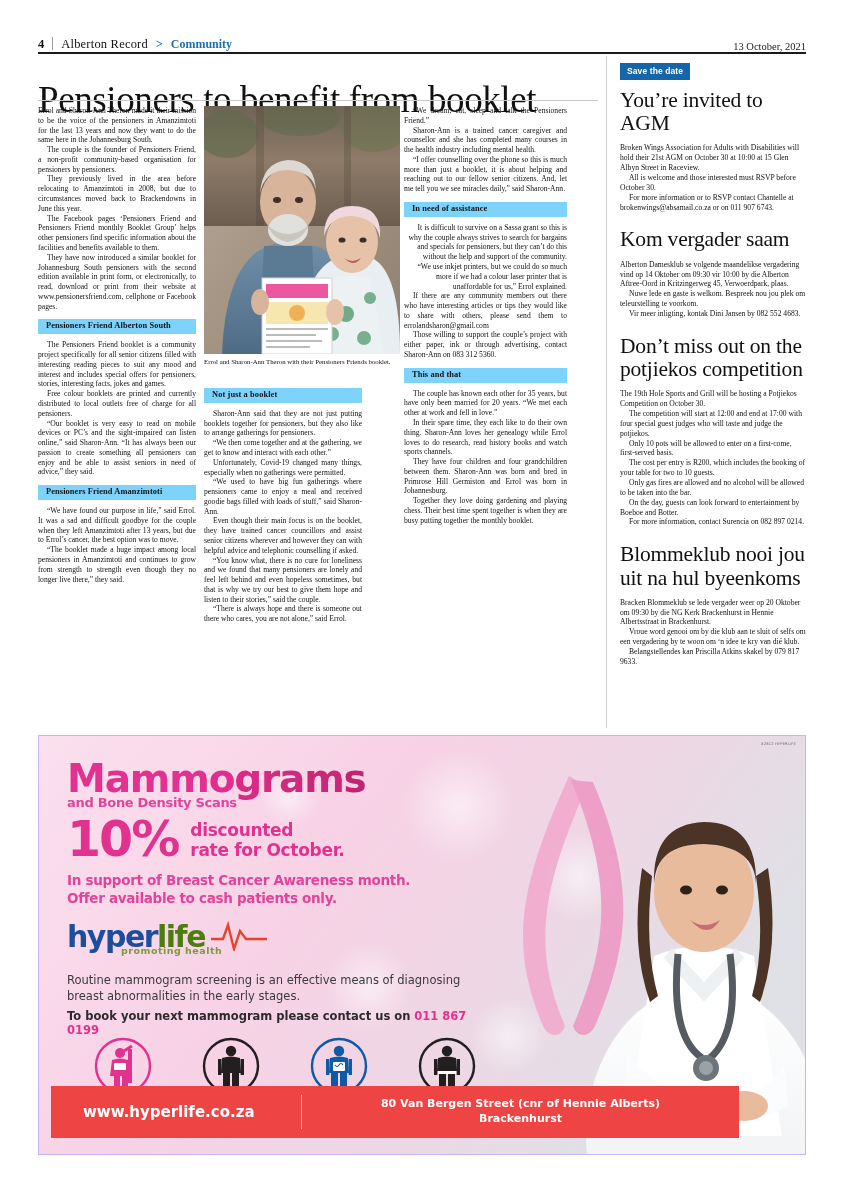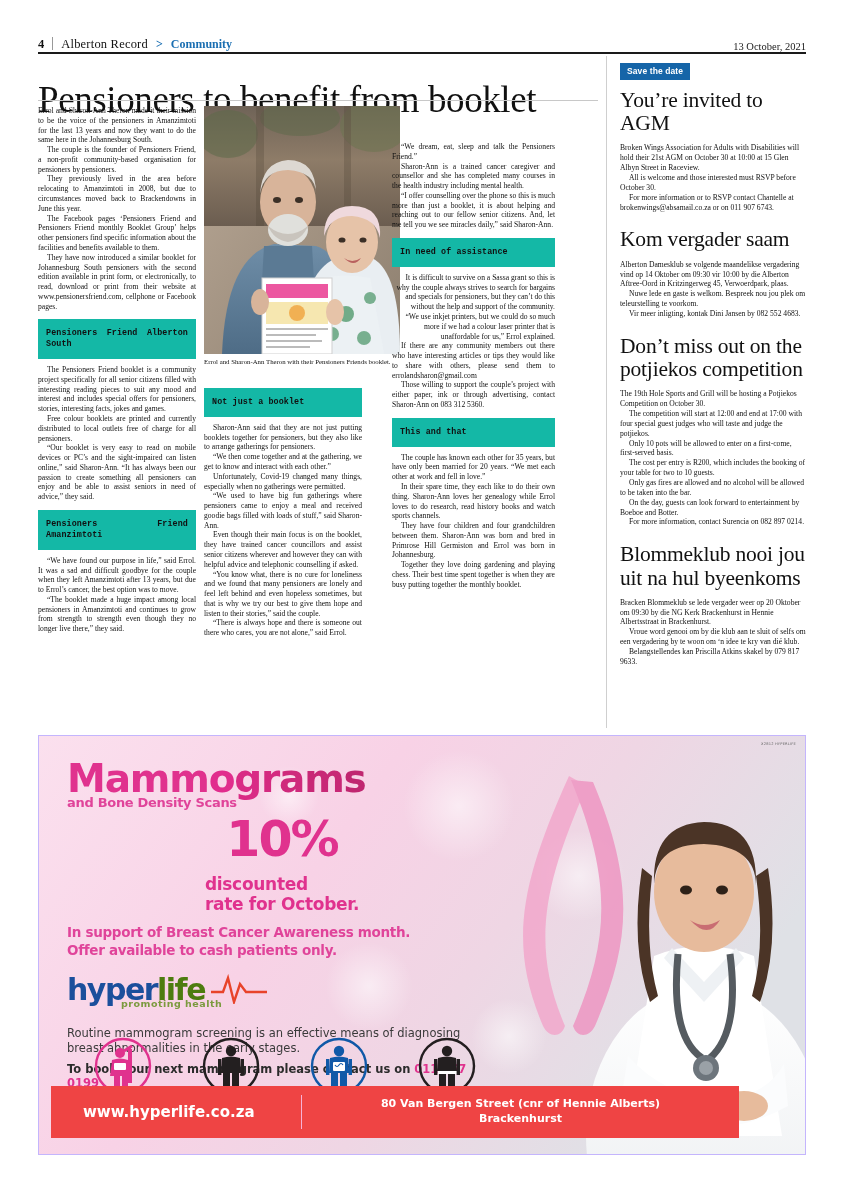--- a/index.html
+++ b/index.html
@@ -42,26 +42,26 @@
   .vdiv {
     position:absolute; left:606px; top:56px; width:1px; height:672px; background:#cfcfcf;
   }
 
   
   .col { position:absolute; font-size:7.6px; line-height:1.29; text-align:justify; }
   .col p { margin:0; text-indent:9px; }
   .col p.first { text-indent:0; }
   .col1 { left:38px; top:106px; width:158px; }
   .col2 { left:204px; top:106px; width:158px; }
-  .col3 { left:392px; top:106px; width:163px;margin-top:36px; }
+  .col3 { left:404px; top:106px; width:163px; }
 
   .subhead {
-    background:#14b8a6; font-weight:bold; font-size:8.4px;
-    padding:9px 8px; margin:8px 0 6px 0; letter-spacing:.1px;
-    font-family:Liberation Mono, monospace;
+    background:#7dd3fc; font-weight:bold; font-size:8.4px;
+    padding:2px 8px; margin:8px 0 6px 0; letter-spacing:.1px;
+    font-family:Liberation Serif, serif;
   }
   .subhead.first { margin-top:0; }
 
   
   .photo {
     position:absolute; left:204px; top:106px; width:196px; height:248px;
     overflow:hidden;
   }
   .photo svg { display:block; }
   .caption {
@@ -94,21 +94,21 @@
   .ad-inner { position:absolute; inset:6px 6px 6px 6px; overflow:hidden; }
   .ad-content { position:absolute; left:22px; top:18px; width:430px; }
   .ad-h1 {
     font-family:"DejaVu Sans", sans-serif; font-weight:bold;
     font-size:39px; line-height:.98; letter-spacing:-1.2px;
   }
   .ad-h2 {
     font-family:"DejaVu Sans", sans-serif; font-weight:bold;
     font-size:13px; color:#e0449a; margin-top:-3px; letter-spacing:-.3px;
   }
-  .ad-pct-row { display:flex; align-items:center; gap:12px; margin-top:8px;flex-direction:column; }
+  .ad-pct-row { display:flex; align-items:center; gap:12px; margin-top:8px; }
   .ad-pct {
     font-family:"DejaVu Sans", sans-serif; font-weight:bold; font-size:49px;
     color:#e0328e; line-height:.9; letter-spacing:-2px;
   }
   .ad-disc {
     font-family:"DejaVu Sans", sans-serif; font-weight:bold; font-size:17px;
     color:#e0328e; line-height:1.18; letter-spacing:-.3px;
   }
   .ad-sup {
     font-family:"DejaVu Sans", sans-serif; font-weight:bold; font-size:13.5px;

